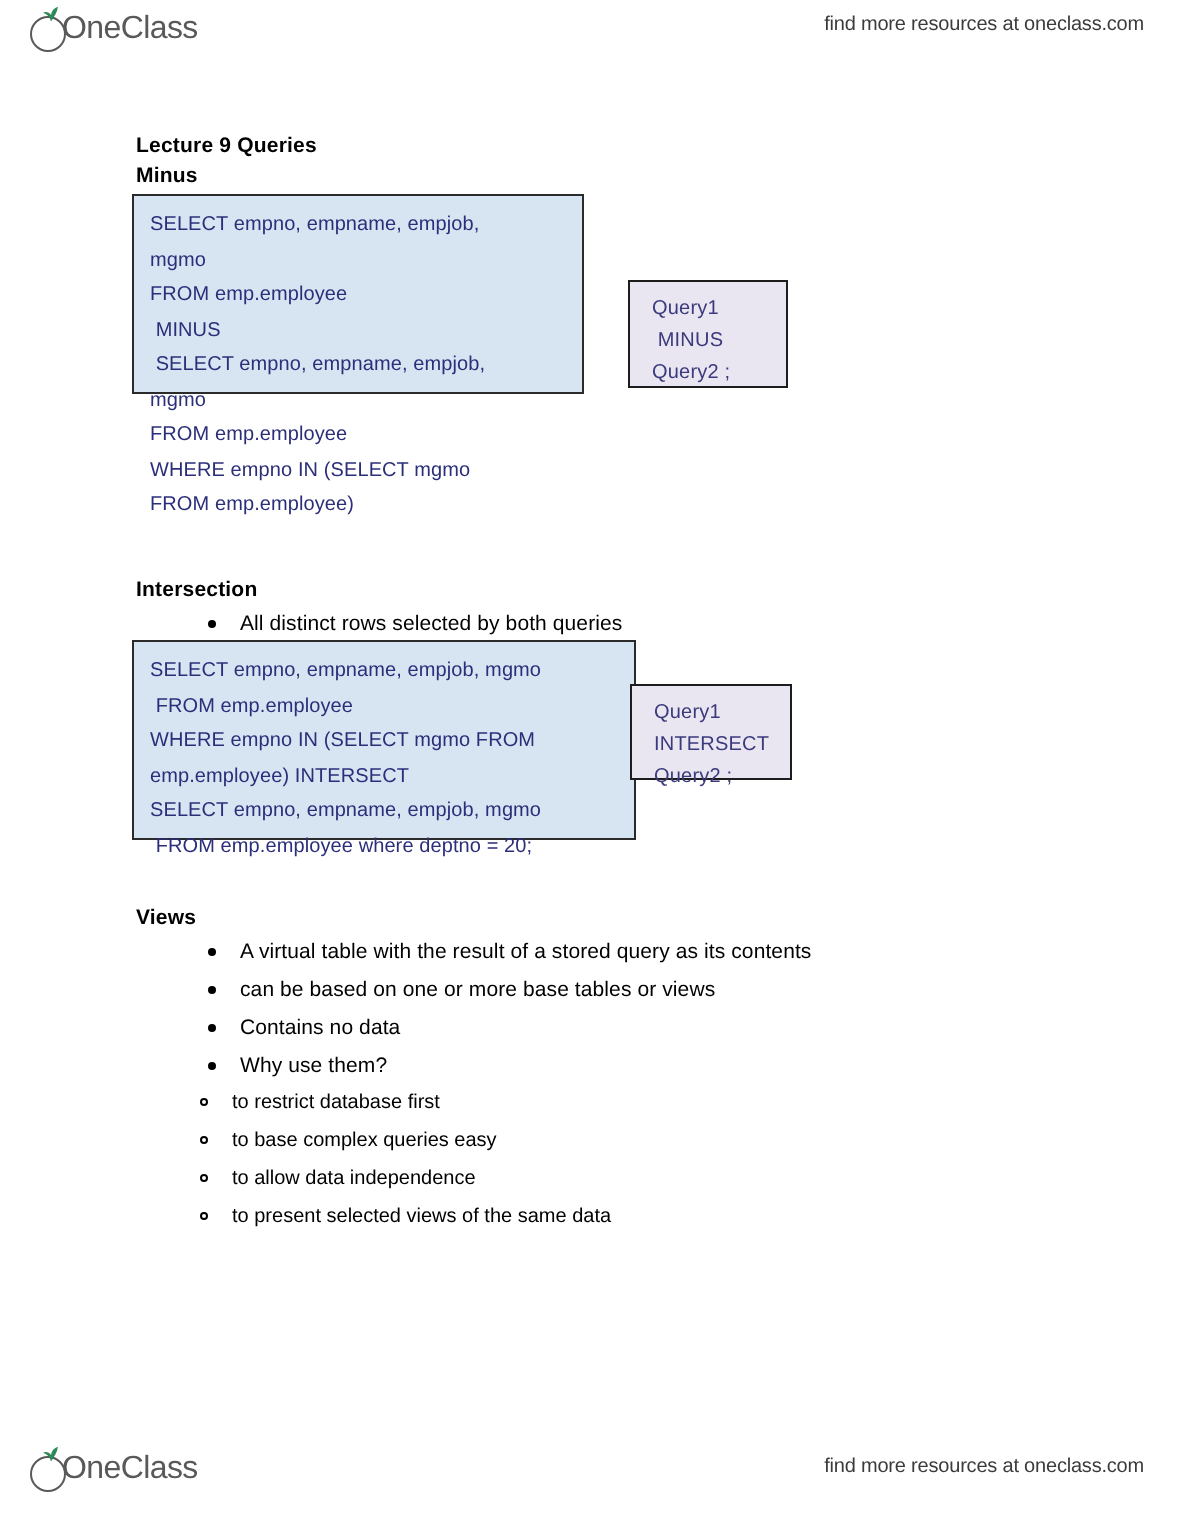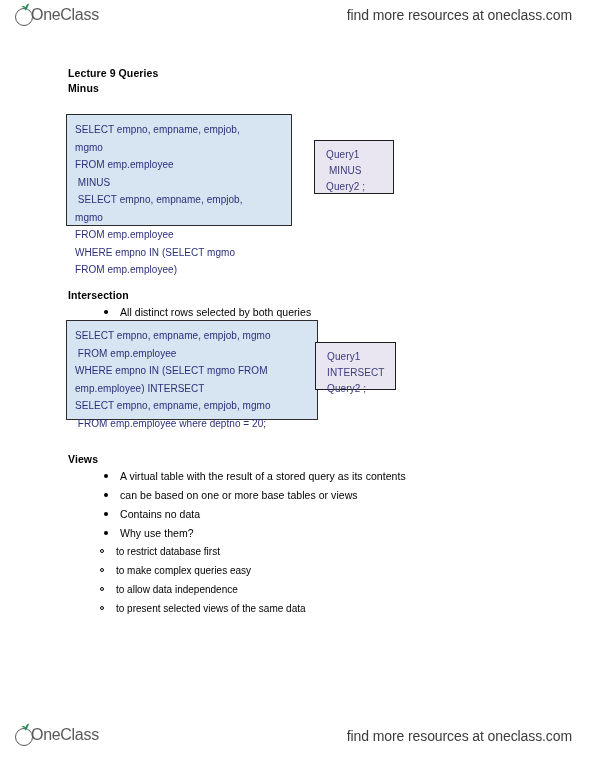--- a/index.html
+++ b/index.html
@@ -63,21 +63,21 @@
     color: #58595b;
     line-height: 26px;
     margin-left: -5px;
     font-weight: 400;
     text-align: center;
   }
   .header-tagline {
     position: absolute;
     right: 23px;
     top: 7px;
-    font-size: 14px;
+    font-size: 10px;
     color: #3b3b3b;
     letter-spacing: -0.1px;
     white-space: nowrap;
   }
 
   
   .page-footer {
     position: absolute;
     left: 0;
     bottom: 12px;
@@ -176,23 +176,23 @@
     line-height: 16px;
     color: #3a3a7c;
     letter-spacing: 0.1px;
     white-space: pre;
   }
 
   
   #fig-minus-code {
     position: absolute;
     left: 66px;
-    top: 114px;
+    top: 97px;
     width: 226px;
-    height: 112px;
+    height: 100px;
   }
   #fig-minus-query {
     position: absolute;
     left: 314px;
     top: 140px;
     width: 80px;
     height: 54px;
   }
   #fig-intersect-code {
     position: absolute;
@@ -278,21 +278,21 @@
 <div id="sec-views">
   <div class="h-sub">Views</div>
   <ul class="lvl1">
     <li>A virtual table with the result of a stored query as its contents</li>
     <li>can be based on one or more base tables or views</li>
     <li>Contains no data</li>
     <li>Why use them?</li>
   </ul>
   <ul class="lvl2">
     <li>to restrict database first</li>
-    <li>to make complex queries easy</li>
+    <li>to base complex queries easy</li>
     <li>to allow data independence</li>
     <li>to present selected views of the same data</li>
   </ul>
 </div>
 
 <div class="page-footer">
   <div class="brand">
     <span class="brand-mark">
       <span class="ring"></span>
       <svg class="leaf" viewBox="0 0 12 10" xmlns="http://www.w3.org/2000/svg" aria-hidden="true">

